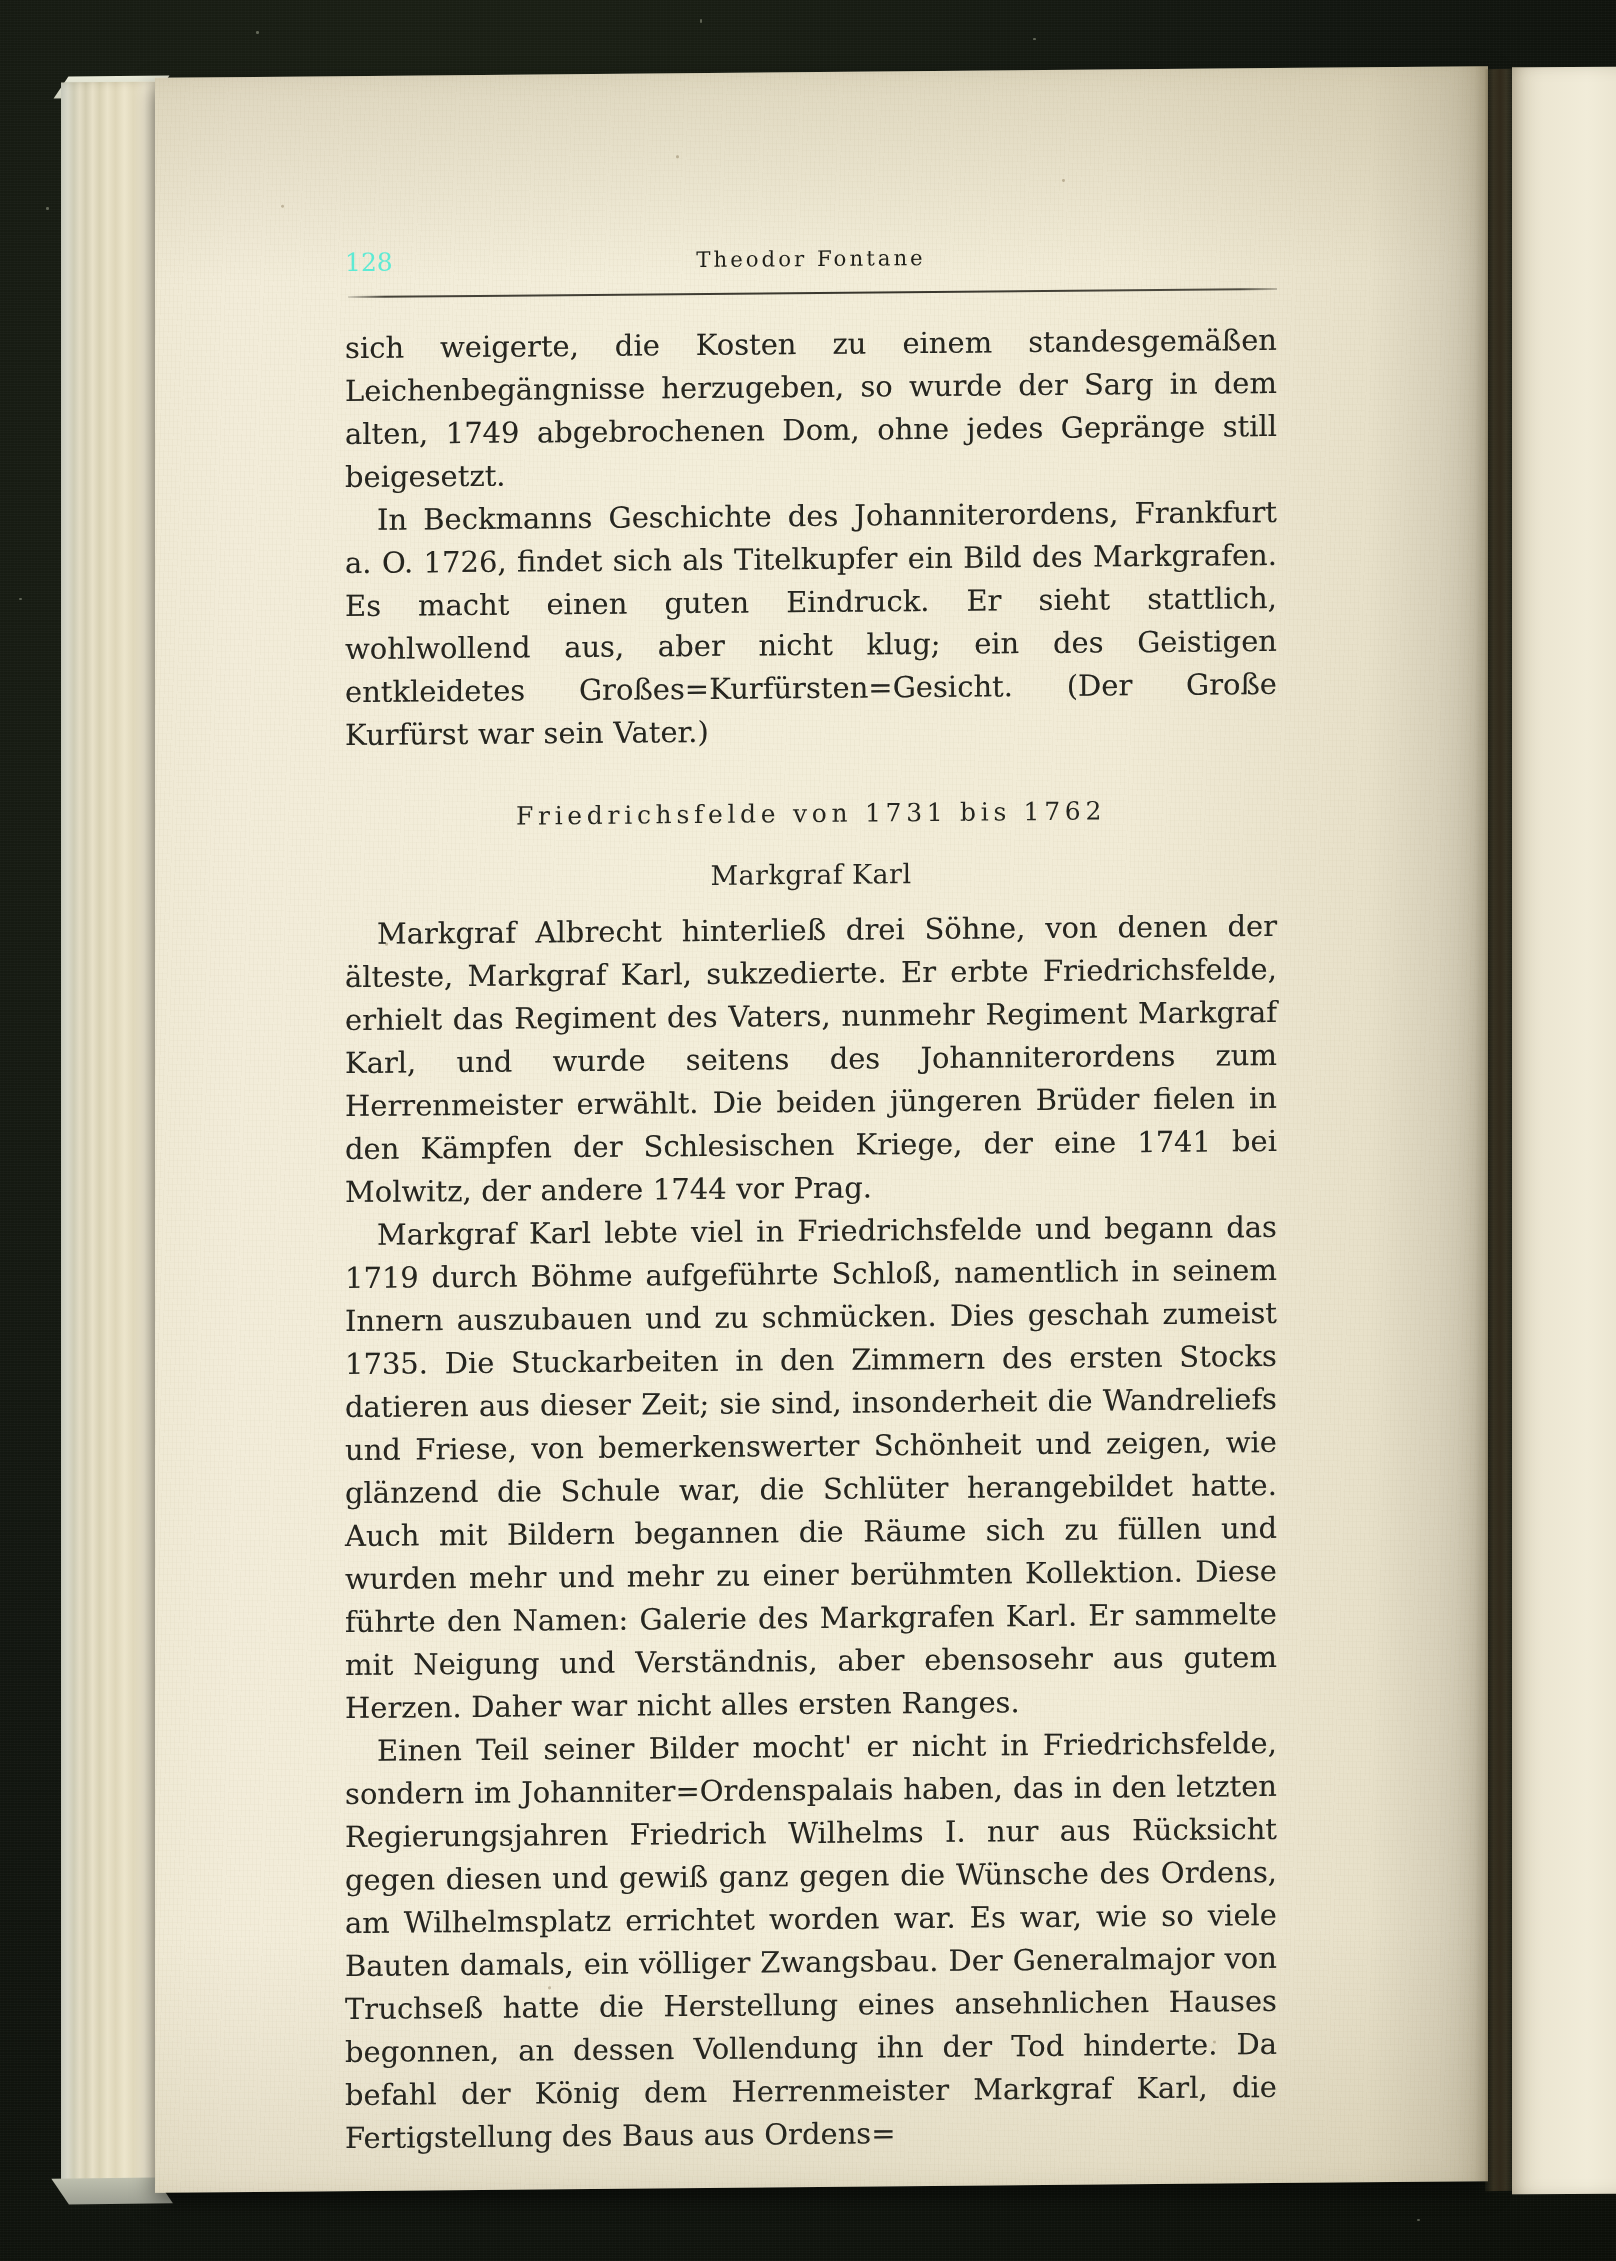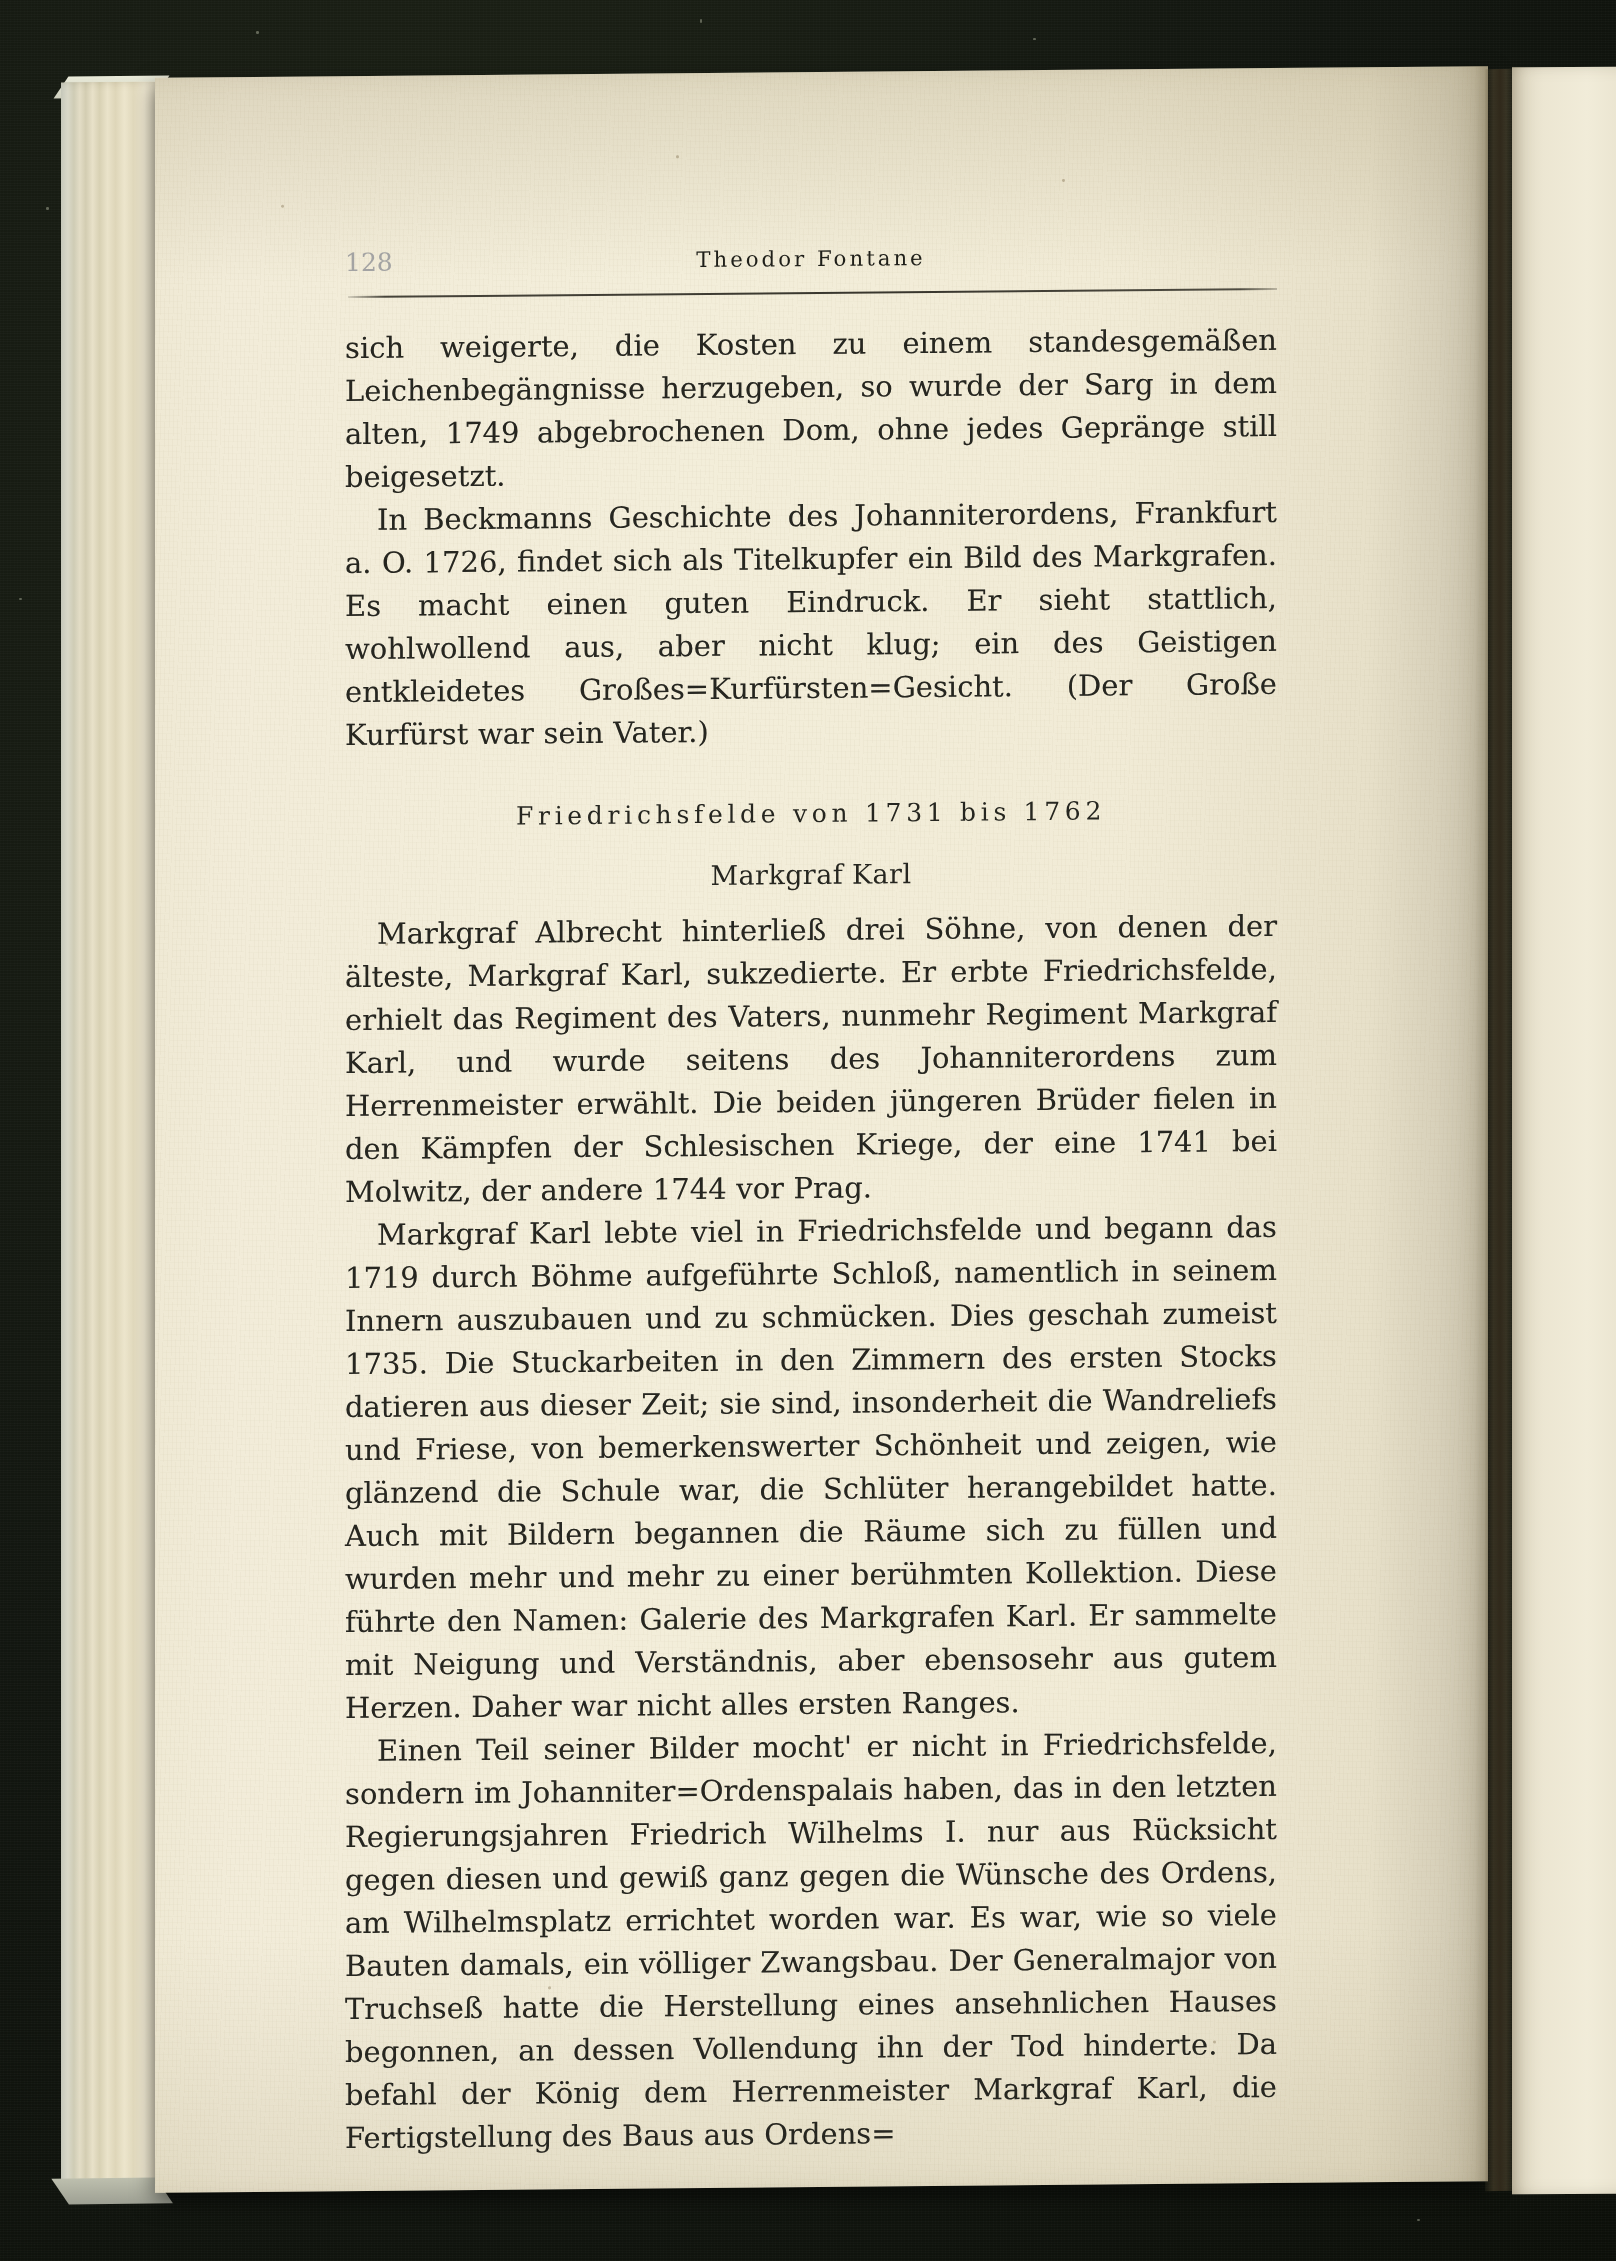--- a/index.html
+++ b/index.html
@@ -169,21 +169,21 @@
   .running-head {
     position: relative;
     height: 55px;
   }
   .folio {
     position: absolute;
     left: 0;
     top: 5.1px;
     font-family: "DejaVu Serif", "Liberation Serif", serif;
     font-size: 25px;
-    color: #a3a3a3;
+    color: #5eead4;
   }
   .head-title {
     position: absolute;
     left: 0; right: 0;
     top: 6.8px;
     text-align: center;
     font-size: 21.3px;
     letter-spacing: 3px;
     color: #1f1f19;
   }

